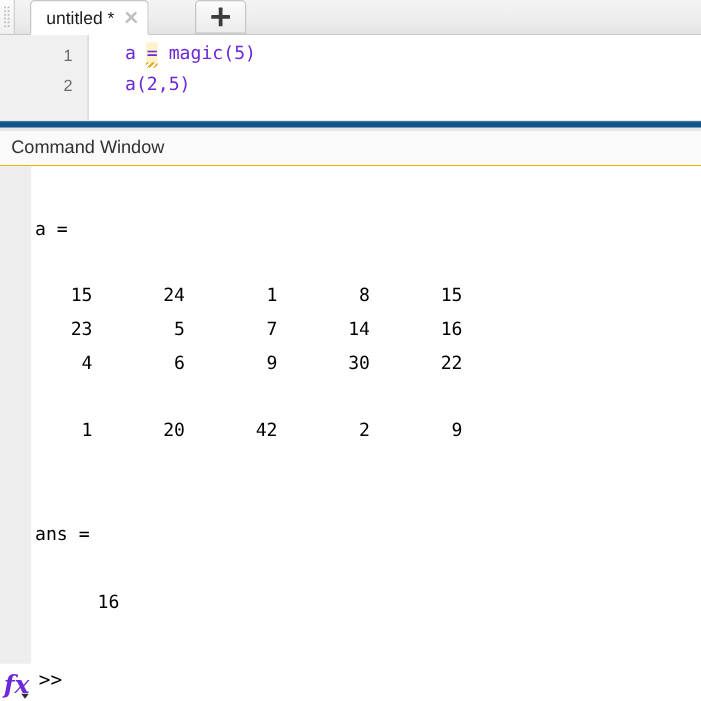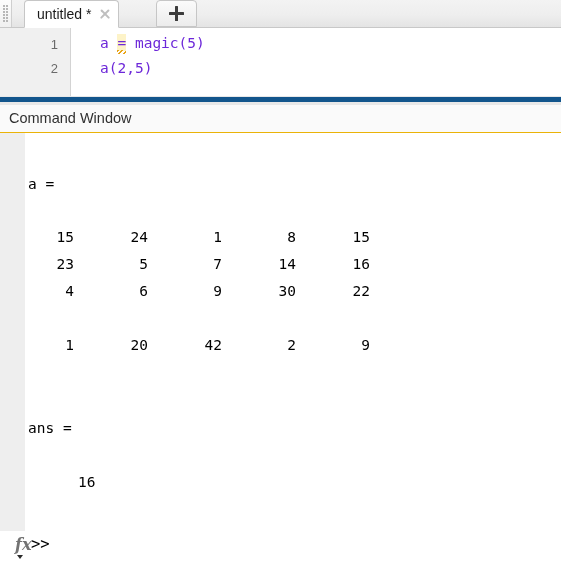--- a/index.html
+++ b/index.html
@@ -286,25 +286,25 @@
   .fx-icon {
     position: absolute;
     left: 3px; top: 4px;
     width: 23px;
     height: 24px;
   }
   .fx-glyph {
     font-family: "DejaVu Serif", serif;
     font-style: italic;
     font-weight: bold;
-    font-size: 16px;
-    color: #737373;
-    line-height: 1;
-    position: absolute;
-    left: 0; top: 2px; margin-left: 12px;
+    font-size: 20px;
+    color: #6d28d9;
+    line-height: 1;
+    position: absolute;
+    left: 0; top: 2px;
   }
   .fx-caret {
     position: absolute;
     left: 14px; top: 20px;
     width: 0; height: 0;
     border-left: 3.5px solid transparent;
     border-right: 3.5px solid transparent;
     border-top: 4px solid #2b2b2b;
   }
   .prompt-sym {

